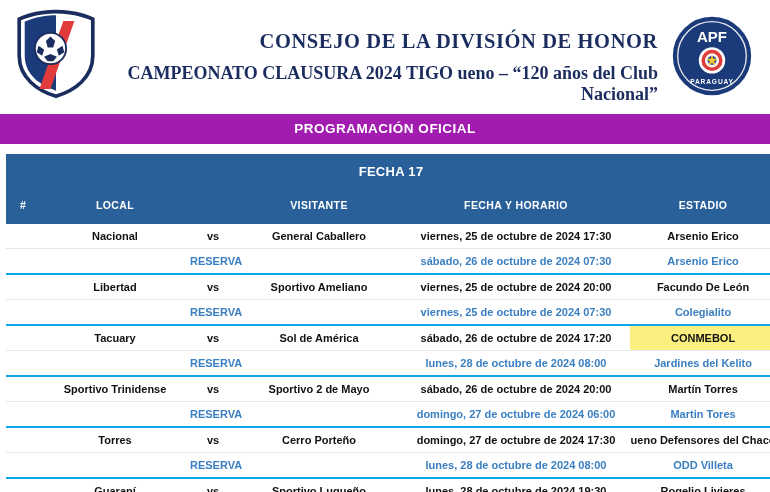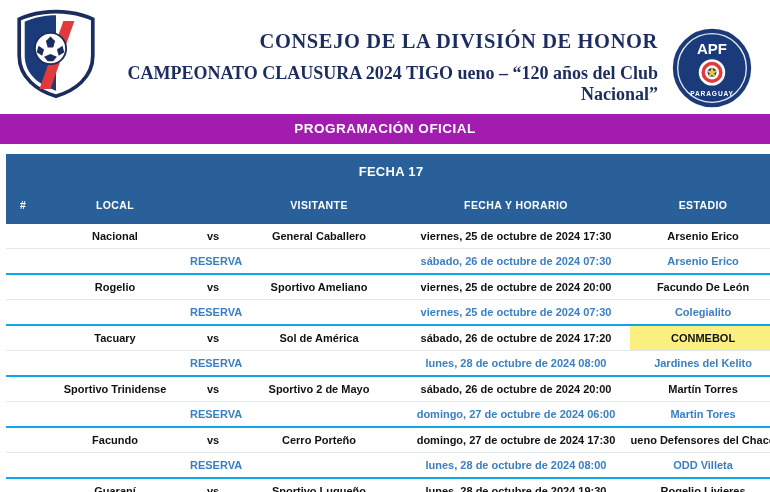--- a/index.html
+++ b/index.html
@@ -28,21 +28,21 @@
   .logo-left {
     position: absolute;
     left: 10px;
     top: 8px;
     width: 92px;
     height: 92px;
   }
   .logo-right {
     position: absolute;
     right: 14px;
-    top: 24px;
+    top: 12px;
     width: 88px;
     height: 88px;
   }
   .header-text {
     position: absolute;
     left: 110px;
     right: 112px;
     top: 30px;
     text-align: right;
   }
@@ -218,21 +218,21 @@
           <tr class="reserva">
             <td></td>
             <td></td>
             <td class="vs">RESERVA</td>
             <td></td>
             <td>sábado, 26 de octubre de 2024 07:30</td>
             <td>Arsenio Erico</td>
           </tr>
           <tr class="match">
             <td></td>
-            <td>Rogelio</td>
+            <td>Libertad</td>
             <td class="vs">vs</td>
             <td>Sportivo Ameliano</td>
             <td>viernes, 25 de octubre de 2024 20:00</td>
             <td>Facundo De León</td>
           </tr>
           <tr class="reserva">
             <td></td>
             <td></td>
             <td class="vs">RESERVA</td>
             <td></td>
@@ -266,21 +266,21 @@
           <tr class="reserva">
             <td></td>
             <td></td>
             <td class="vs">RESERVA</td>
             <td></td>
             <td>domingo, 27 de octubre de 2024 06:00</td>
             <td>Martin Tores</td>
           </tr>
           <tr class="match">
             <td></td>
-            <td>Facundo</td>
+            <td>Torres</td>
             <td class="vs">vs</td>
             <td>Cerro Porteño</td>
             <td>domingo, 27 de octubre de 2024 17:30</td>
             <td>ueno Defensores del Chaco</td>
           </tr>
           <tr class="reserva">
             <td></td>
             <td></td>
             <td class="vs">RESERVA</td>
             <td></td>

